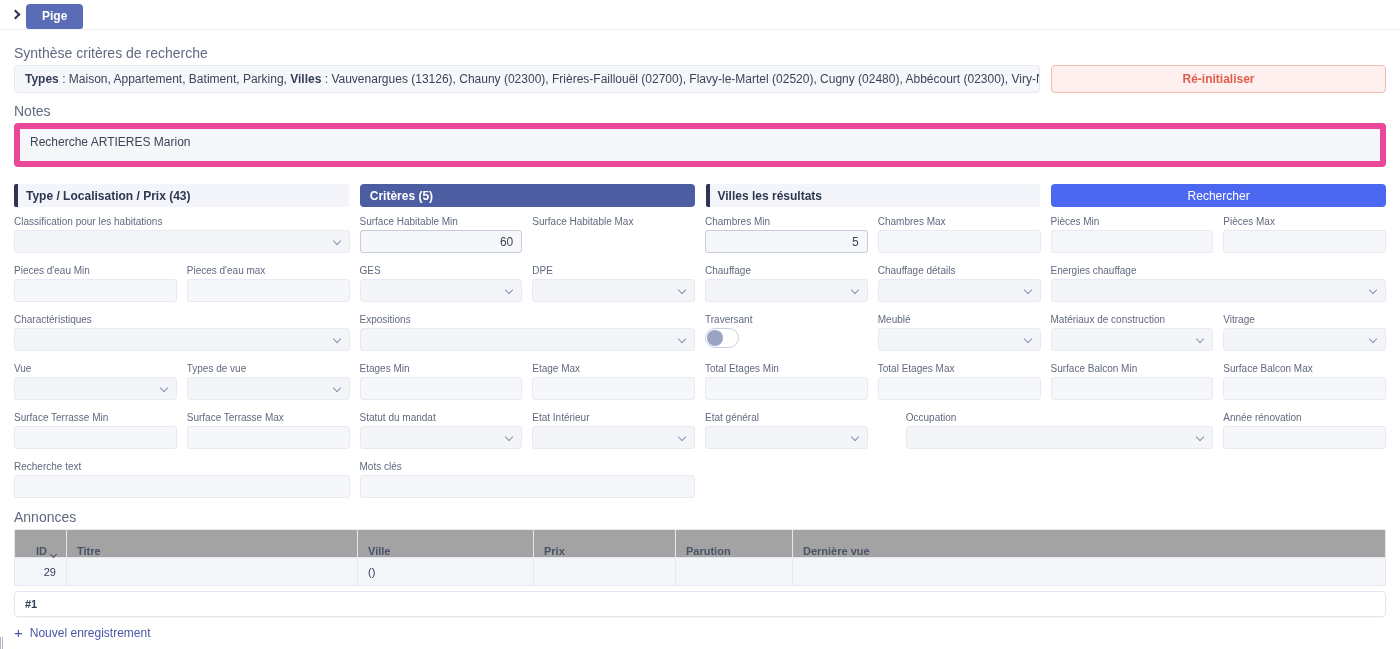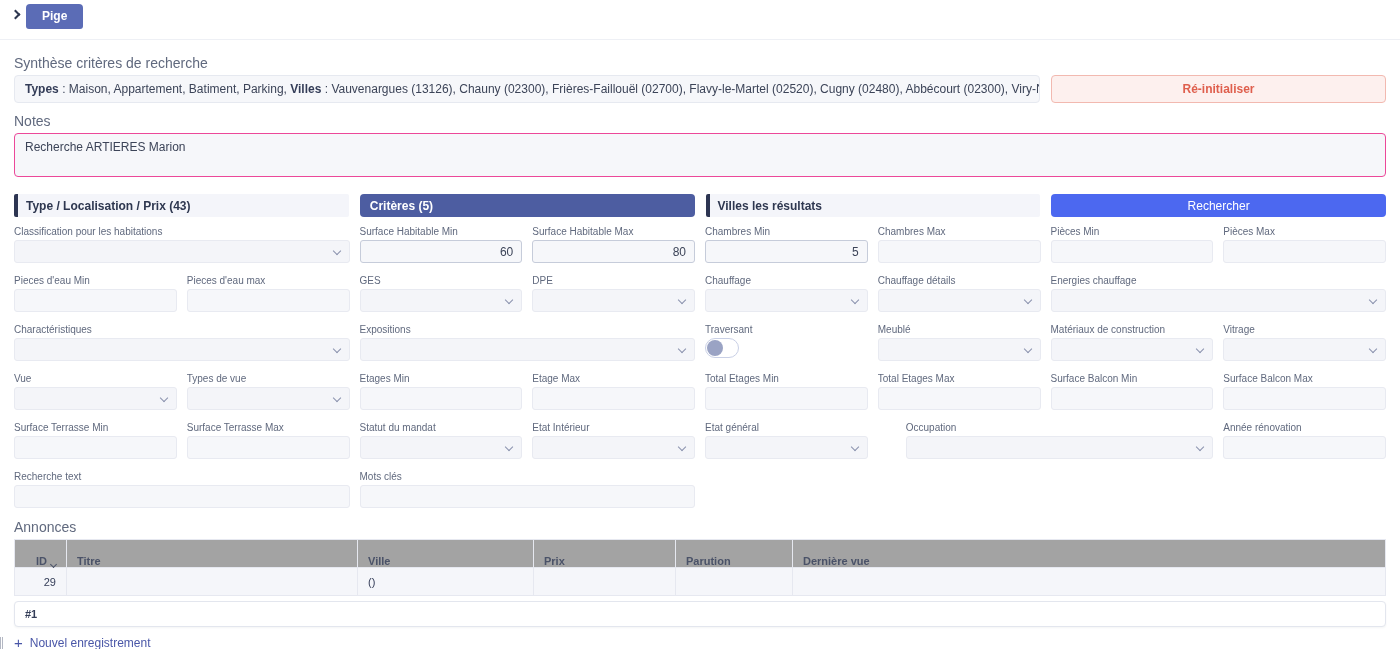--- a/index.html
+++ b/index.html
@@ -1,38 +1,38 @@
 <!DOCTYPE html>
 <html><head>
 <meta charset="utf-8">
 <style>
   * { margin:0; padding:0; box-sizing:border-box; }
   html,body { width:1400px; height:649px; overflow:hidden; background:#fff;
     font-family:"Liberation Sans", sans-serif; color:#3c4458; }
 
   
-  .topbar { height:40px; border-bottom:1px solid #eef0f5; display:flex; align-items:flex-start; padding:4px 0 0 6px; }
+  .topbar { height:30px; border-bottom:1px solid #eef0f5; display:flex; align-items:flex-start; padding:4px 0 0 6px; }
   .nav-chev { width:18px; height:20px; display:flex; align-items:center; justify-content:center; cursor:pointer; }
   .nav-chev i { display:block; width:7px; height:7px; border-top:2px solid #2e3750; border-right:2px solid #2e3750; transform:rotate(45deg); }
   .pige-tab { margin-left:2px; background:#5b6cb6; color:#fff; font-size:12px; font-weight:bold;
     padding:5px 16px 6px; border-radius:4px 4px 3px 3px; cursor:pointer; }
 
   .content { padding:0 14px; }
   .small-label { font-size:14px; color:#60697e; }
   .syn-label { margin-top:15px; }
 
   .syn-row { display:flex; gap:11px; margin-top:4px; }
   .types-box { flex:1; background:#f6f7fa; border:1px solid #e6e9f0; border-radius:4px;
     padding:6px 10px; font-size:12px; white-space:nowrap; overflow:hidden; min-width:0; }
   .types-box b { color:#343d58; }
   .reset-btn { width:335px; background:#fdf0ee; border:1px solid #f2b9b0; border-radius:4px;
     color:#df5f4d; font-size:12px; font-weight:bold; display:flex; align-items:center; justify-content:center; cursor:pointer; }
 
   .notes-label { margin-top:10px; }
-  .notes-box { margin-top:4px; width:100%; height:44px; background:#f6f7fa; border:1px solid #ec4899;
+  .notes-box { margin-top:4px; width:100%; height:44px; background:#f6f7fa; border:6px solid #ec4899;
     border-radius:4px; padding:6px 10px; font-size:12px; color:#3c4458; resize:none;
     font-family:"Liberation Sans", sans-serif; outline:none; }
 
   .sections-row { display:grid; grid-template-columns:repeat(4,1fr); gap:11px; margin-top:13px; }
   .section-tab { height:23px; display:flex; align-items:center; font-size:12px; font-weight:bold; }
   .tab-light { background:#f4f5fa; border-left:4px solid #2d3552; color:#2e3750; padding-left:8px; border-radius:2px; cursor:pointer; }
   .tab-dark { background:#4d5da1; color:#fff; padding-left:10px; border-radius:4px; cursor:pointer; }
   .btn-primary { background:#4c68f0; color:#fff; font-weight:normal; justify-content:center; border-radius:4px; cursor:pointer; }
 
   
@@ -109,21 +109,21 @@
   </div>
 
   <div class="form-grid">
       <div class="cell" style="grid-column: span 2;">
         <div class="flabel">Classification pour les habitations</div>
         <div class="fselect">
           <span class="chev"></span>
         </div>
       </div>
       <div class="cell" style="grid-column: span 1;"><div class="flabel">Surface Habitable Min</div><input class="finput filled" value="60" style=""></div>
-      <div class="cell" style="grid-column: span 1;"><div class="flabel">Surface Habitable Max</div><input class="finput filled" value="80" style=""></div>
+      <div class="cell" style="grid-column: span 1;"><div class="flabel">Surface Habitable Max</div></div>
       <div class="cell" style="grid-column: span 1;"><div class="flabel">Chambres Min</div><input class="finput filled" value="5" style=""></div>
       <div class="cell" style="grid-column: span 1;"><div class="flabel">Chambres Max</div><input class="finput" style=""></div>
       <div class="cell" style="grid-column: span 1;"><div class="flabel">Pièces Min</div><input class="finput" style=""></div>
       <div class="cell" style="grid-column: span 1;"><div class="flabel">Pièces Max</div><input class="finput" style=""></div>
       <div class="cell" style="grid-column: span 1;"><div class="flabel">Pieces d'eau Min</div><input class="finput" style=""></div>
       <div class="cell" style="grid-column: span 1;"><div class="flabel">Pieces d'eau max</div><input class="finput" style=""></div>
       <div class="cell" style="grid-column: span 1;">
         <div class="flabel">GES</div>
         <div class="fselect">
           <span class="chev"></span>

